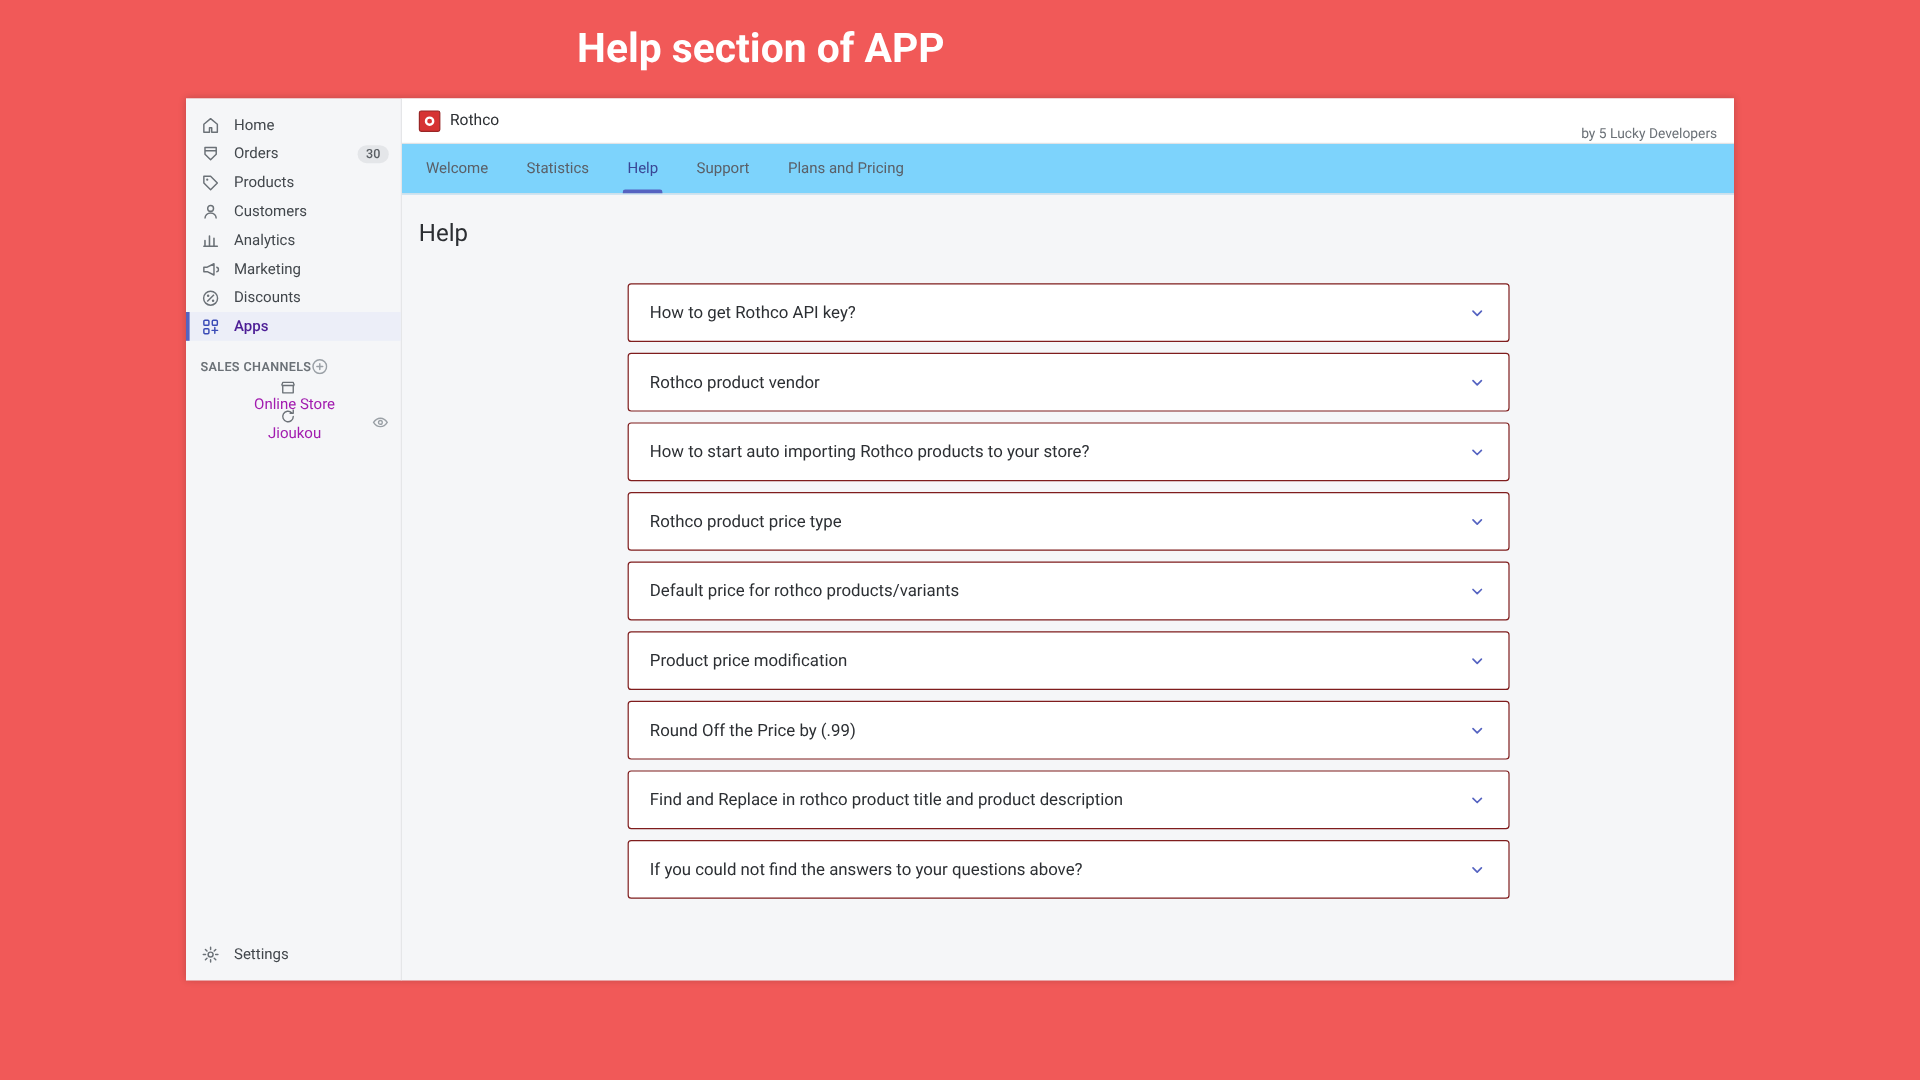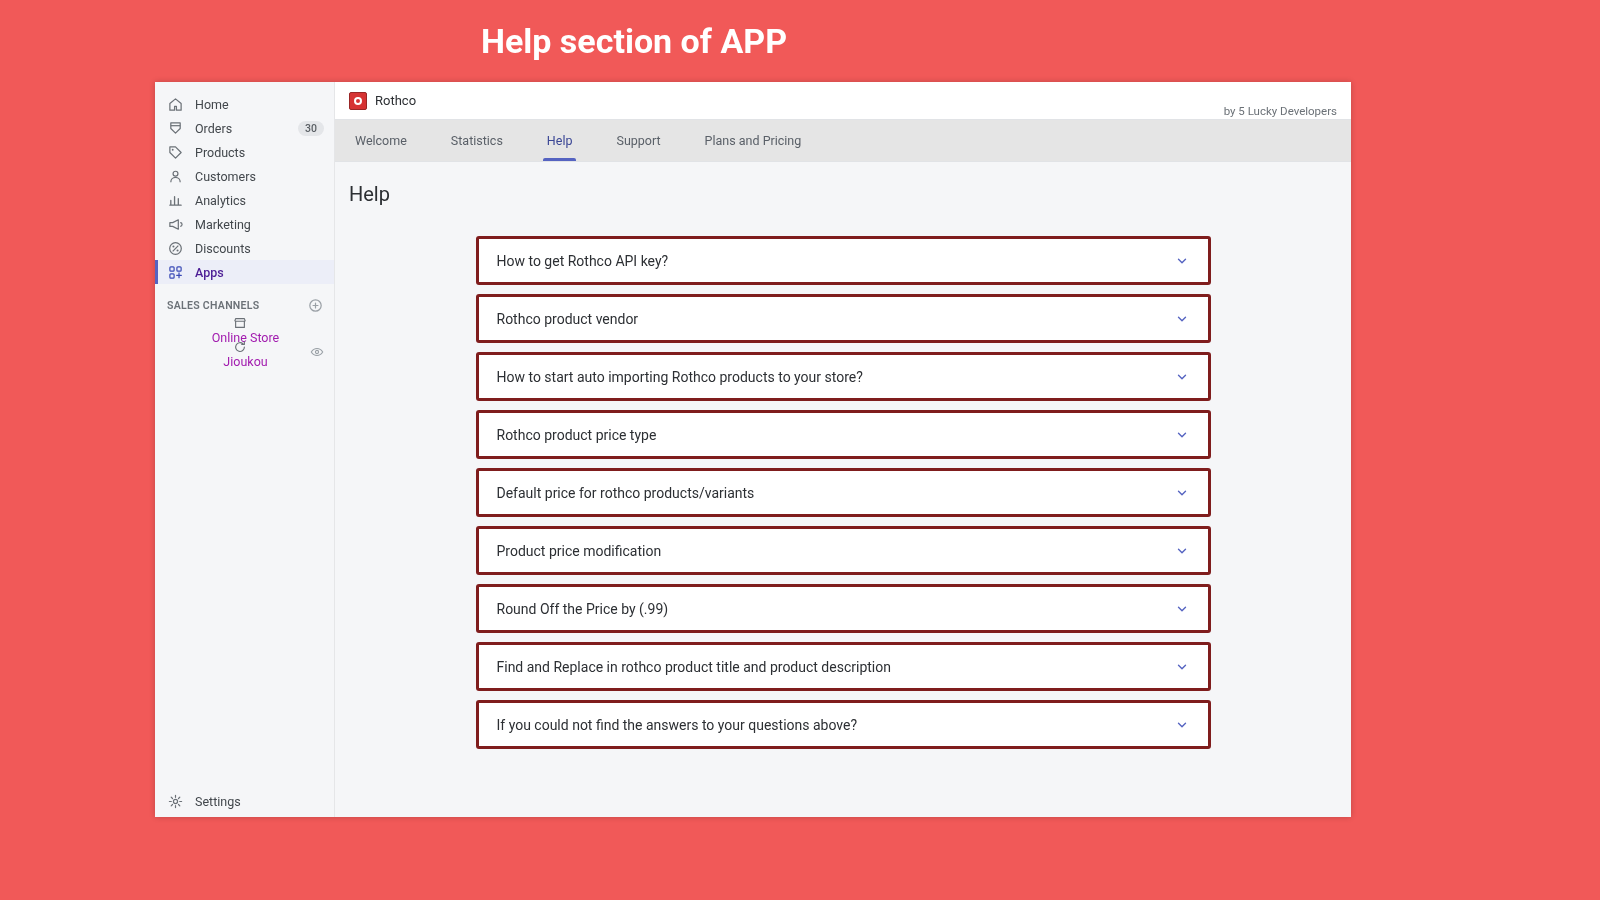--- a/index.html
+++ b/index.html
@@ -12,21 +12,21 @@
     align-items: center;
     justify-content: center;
     color: #ffffff;
     font-size: 34px;
     font-weight: 700;
   }
   .app-window {
     position: absolute;
     left: 155px;
     top: 82px;
-    width: 1196px;
+    width: 1290px;
     height: 735px;
     background: #f5f6f8;
     box-shadow: 0 0 6px rgba(0,0,0,0.2);
     overflow: hidden;
   }
   .sidebar {
     position: absolute;
     left: 0; top: 0;
     width: 180px;
     height: 735px;
@@ -51,21 +51,21 @@
   .nav-badge {
     margin-left: auto;
     background: #e4e6e9;
     color: #5a5f64;
     border-radius: 10px;
     font-size: 10.5px;
     padding: 1px 7px;
     font-weight: 500;
   }
   .section-header {
-    display:flex; align-items:center; justify-content:space-between;
+    display:flex; align-items:center; 
     padding: 14px 12px 4px 12px;
     font-size: 10.5px;
     font-weight: 600;
     color: #6b7177;
     letter-spacing: 0.3px;
   }
   .section-header .icon-btn { color:#9aa0a6; cursor:pointer; width:14px; height:14px; display:flex; align-items:center; justify-content:center; }
   .channel-item {
     display: flex;
     align-items: center;
@@ -75,21 +75,21 @@
     color: #a21caf;
     cursor: pointer;
     flex-direction: column;
   }
   .channel-item .trailing { margin-left:auto; color:#9aa0a6; width:14px; height:14px; display:flex; align-items:center; justify-content:center; }
   .settings-item {
     position: absolute;
     bottom: 8px;
     left: 0; right: 0;
     display: flex;
-    align-items: flex-end;
+    align-items: center;
     height: 28px;
     padding: 0 10px 0 12px;
     font-size: 12.5px;
     color: #42474c;
     cursor: pointer;
   }
   .main {
     position: absolute;
     left: 180px; top: 0; right: 0; bottom: 0;
     background: #f5f6f8;
@@ -115,22 +115,22 @@
     border:2px solid #fff; border-radius:50%;
   }
   .app-name { font-size: 13px; color: #2c2f33; font-weight: 400; }
   .byline { margin-left: auto; font-size: 11.5px; color: #6b7177; margin-top: 20px; }
   .tabs {
     height: 42px;
     border-bottom: 1px solid #e1e3e6;
     display: flex;
     align-items: stretch;
     padding: 0 14px;
-    gap: 32px;
-    background: #e5e5e5;
+    gap: 20px;
+    background: #7dd3fc;
   }
   .tab {
     display: flex; align-items: center;
     padding: 0 6px;
     font-size: 12.5px;
     color: #5a6068;
     cursor: pointer;
     position: relative;
   }
   .tab.active { color: #3a4695; }
@@ -149,21 +149,21 @@
   }
   .faq-container {
     width: 735px;
     margin: 0 auto;
     display: flex;
     flex-direction: column;
     gap: 9px;
   }
   .accordion-item {
     background: #ffffff;
-    border: 3px solid #7f1d1d;
+    border: 1px solid #7f1d1d;
     border-radius: 3px;
     height: 49px;
     display: flex;
     align-items: center;
     padding: 0 18px;
     cursor: pointer;
     gap: 26px;
   }
   .accordion-item .question {
     font-size: 14px;

